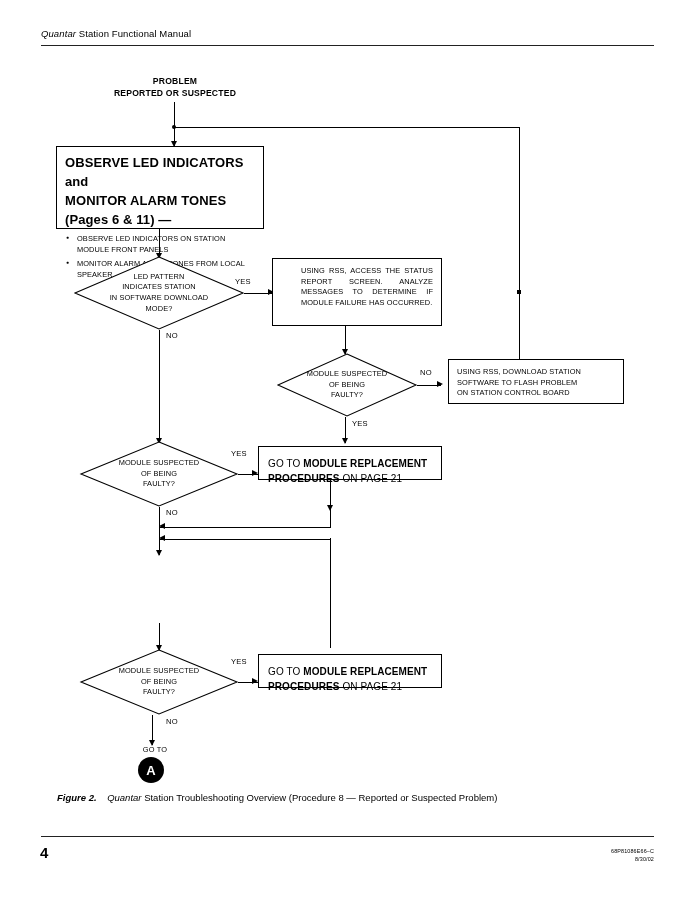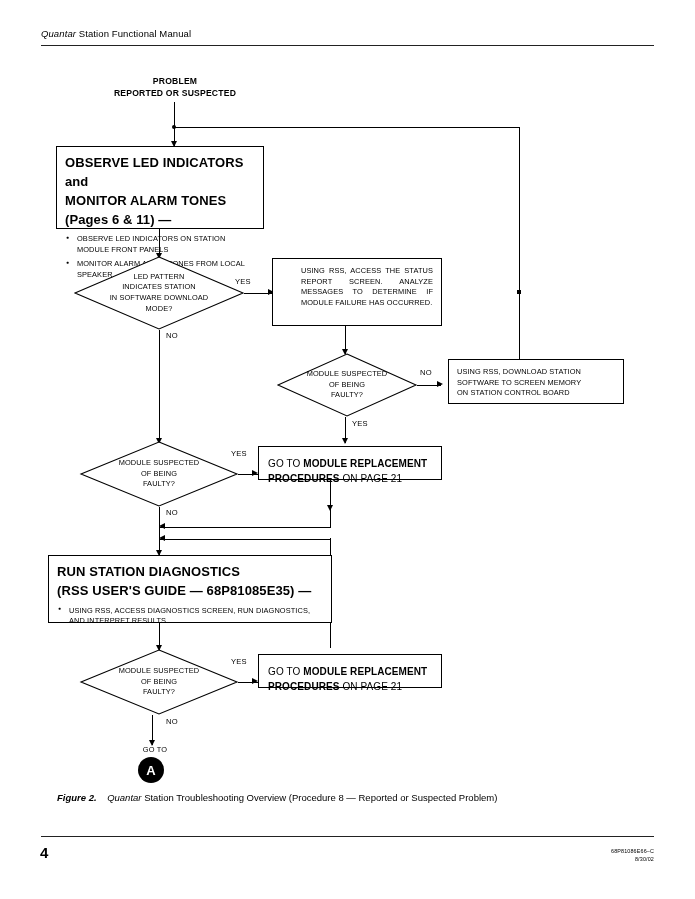--- a/index.html
+++ b/index.html
@@ -148,21 +148,21 @@
   <div class="arr arr-r" style="left:437px;top:381px;"></div>
   <div class="lbl" style="left:420px;top:368px;">NO</div>
 
   <div class="lbl" style="left:352px;top:419px;">YES</div>
   <div class="ln lv" style="left:345px;top:417px;height:26px;"></div>
   <div class="arr arr-d" style="left:341.6px;top:438px;"></div>
 
   <div class="fbox" style="left:448px;top:359px;width:176px;height:45px;">
     <div class="inner">
       <div>USING RSS, DOWNLOAD STATION</div>
-      <div>SOFTWARE TO SCREEN MEMORY</div>
+      <div>SOFTWARE TO FLASH PROBLEM</div>
       <div>ON STATION CONTROL BOARD</div>
     </div>
   </div>
 
   <div class="ln lv" style="left:519px;top:127px;height:232px;"></div>
   <div class="ln lh" style="left:174px;top:127px;width:346px;"></div>
   <div class="jdot" style="left:517px;top:290px;"></div>
 
   <div class="dia" style="left:80px;top:441px;width:158px;height:66px;">
     <svg width="158" height="66" viewBox="0 0 158 66">
@@ -193,29 +193,20 @@
 
   <div class="ln lv" style="left:330px;top:480px;height:47px;"></div>
   <div class="arr arr-d" style="left:326.6px;top:505px;"></div>
   <div class="ln lh" style="left:159px;top:526.5px;width:172px;"></div>
   <div class="arr arr-l" style="left:159px;top:523px;"></div>
 
   <div class="ln lh" style="left:159px;top:538.5px;width:172px;"></div>
   <div class="arr arr-l" style="left:159px;top:535px;"></div>
   <div class="ln lv" style="left:330px;top:538px;height:110px;"></div>
 
-  <div class="fbox" style="left:48px;top:555px;width:284px;height:68px;">
-    <div class="inner">
-      <div class="hd">RUN STATION DIAGNOSTICS</div>
-      <div class="hd">(RSS USER'S GUIDE — 68P81085E35) —</div>
-      <ul class="bullets">
-        <li>USING RSS, ACCESS DIAGNOSTICS SCREEN, RUN DIAGNOSTICS, AND INTERPRET RESULTS</li>
-      </ul>
-    </div>
-  </div>
 
   <div class="ln lv" style="left:159px;top:623px;height:27px;"></div>
   <div class="arr arr-d" style="left:155.6px;top:645px;"></div>
 
   <div class="dia" style="left:80px;top:649px;width:158px;height:66px;">
     <svg width="158" height="66" viewBox="0 0 158 66">
       <polygon points="79,1 157,33 79,65 1,33" fill="#fff" stroke="#000" stroke-width="1.1"></polygon>
     </svg>
     <div class="dtext">
       <div>

